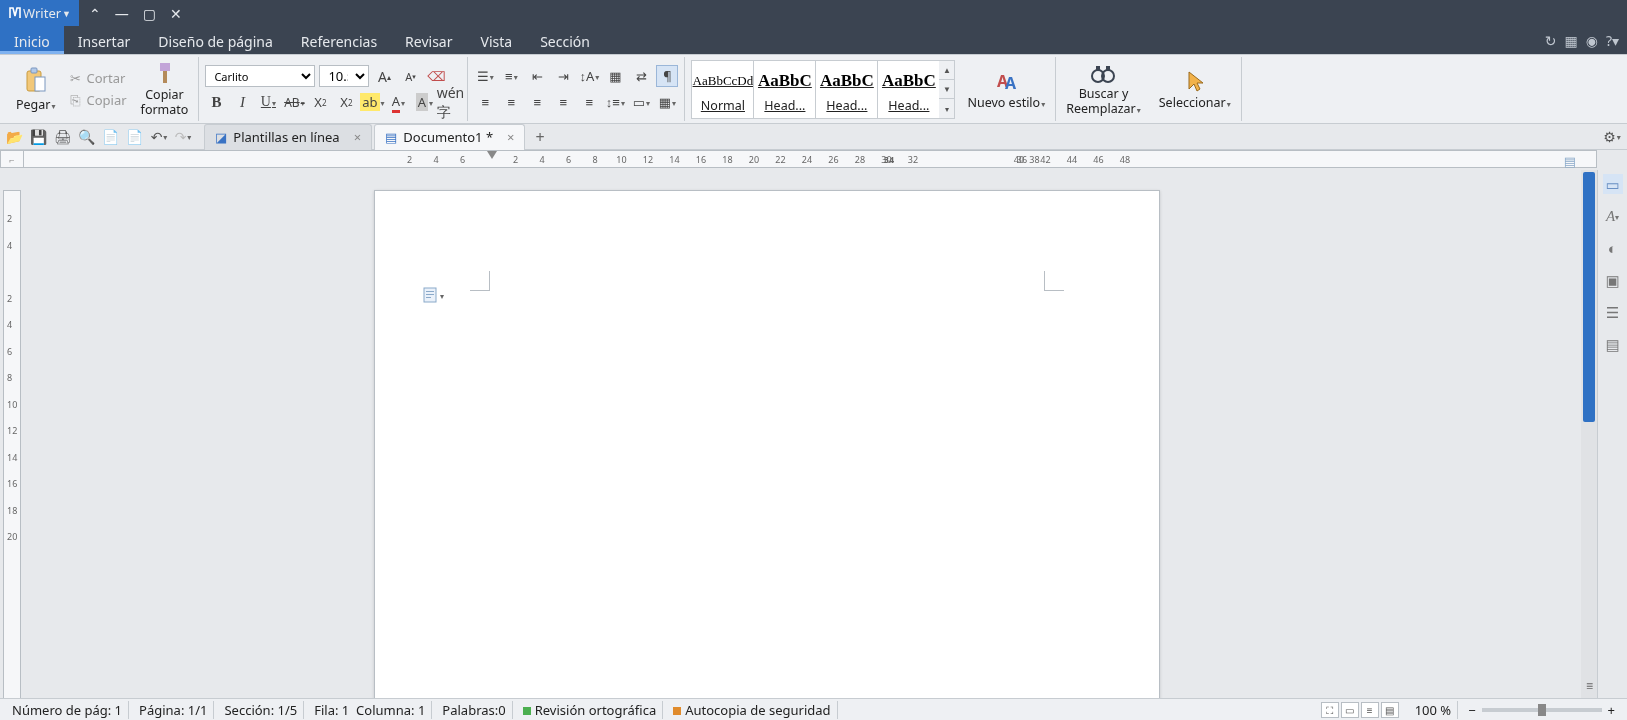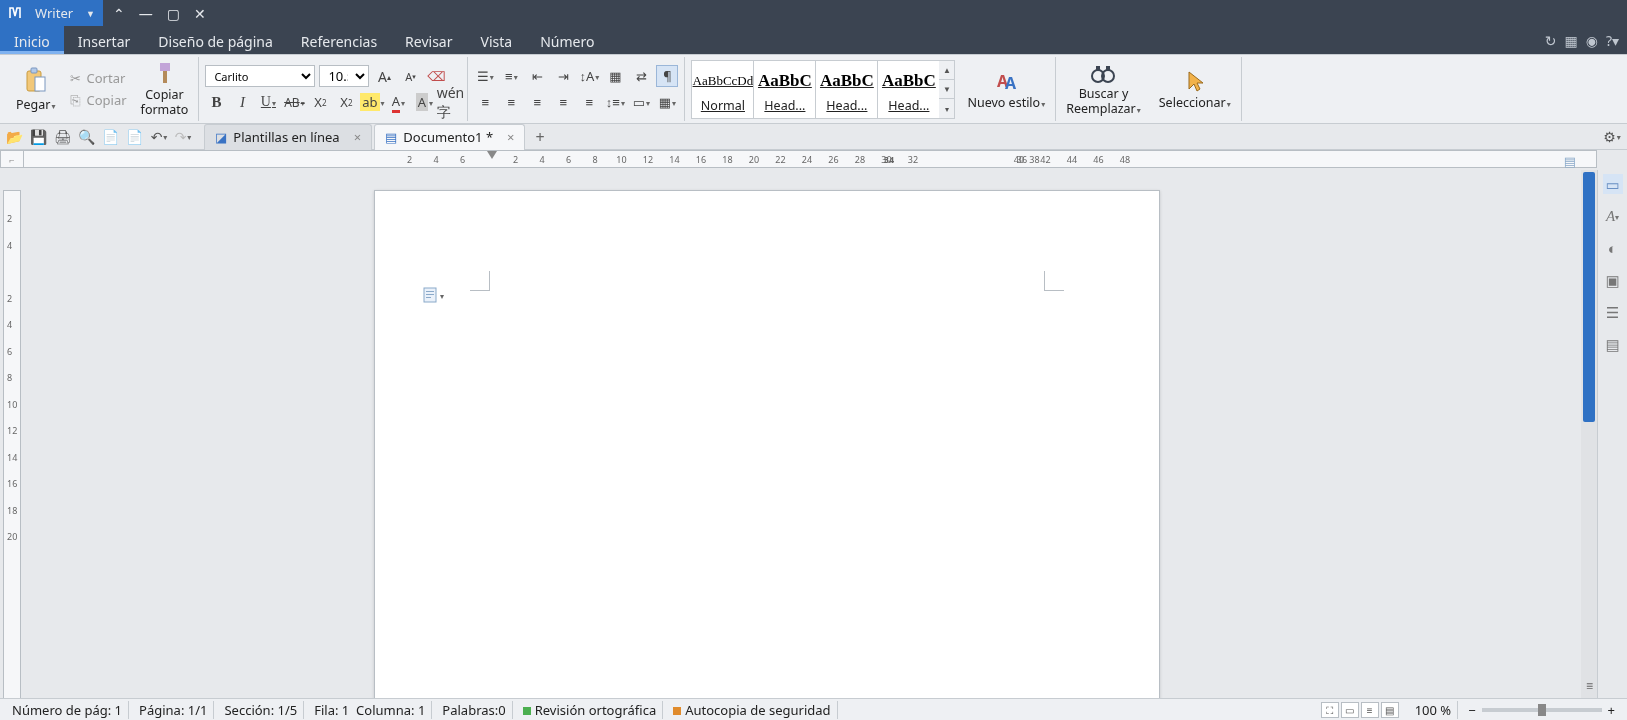--- a/index.html
+++ b/index.html
@@ -1,20 +1,20 @@
 <!DOCTYPE html>
 <html><head>
 <meta charset="utf-8">
 <style>
 * { box-sizing: border-box; margin: 0; padding: 0; font-family: "Segoe UI", "Noto Sans", Arial, sans-serif; }
 body { width: 1627px; height: 720px; background: #e7e9ec; overflow: hidden; font-size: 13px; color: #222; display:flex; flex-direction:column; }
 
 
 .titlebar { height: 26px; background: #3b4451; display: flex; align-items: center; color: #e5e8ec; font-size: 13px; }
-.titlebar .app-btn { background: #2f71c4; height: 26px; display: flex; align-items: center; padding: 0 8px; gap:13px; }
+.titlebar .app-btn { background: #2f71c4; height: 26px; display: flex; align-items: center; padding: 0 8px; gap:1px; }
 .titlebar .app-btn .caret { font-size:9px; }
 .titlebar .center { flex: 1; text-align: center; display:flex; align-items:center; justify-content:center; gap:6px; }
 .titlebar .win-controls { display: flex; gap: 14px; padding: 0 10px; font-size: 14px; }
 .titlebar .win-controls span { cursor: pointer; }
 
 
 .menubar { height: 28px; background: #3b4451; display: flex; align-items: stretch; color: #e5e8ec; font-size: 14px; }
 .menubar .menu-item { padding: 6px 14px 4px; cursor: pointer; }
 .menubar .menu-item.active { background: #2f71c4; border-bottom: 3px solid #7fb2f0; padding-bottom: 1px; }
 .menubar .spacer { flex: 1; }
@@ -121,21 +121,21 @@
   </div>
 </div>
 
 <div class="menubar">
   <div class="menu-item active">Inicio</div>
   <div class="menu-item">Insertar</div>
   <div class="menu-item">Diseño de página</div>
   <div class="menu-item">Referencias</div>
   <div class="menu-item">Revisar</div>
   <div class="menu-item">Vista</div>
-  <div class="menu-item">Número</div>
+  <div class="menu-item">Sección</div>
   <div class="spacer"></div>
   <div class="right-icons">
     <span>↻</span>
     <span>▦</span>
     <span>◉</span>
     <span>?▾</span>
   </div>
 </div>
 
 <div class="ribbon">

